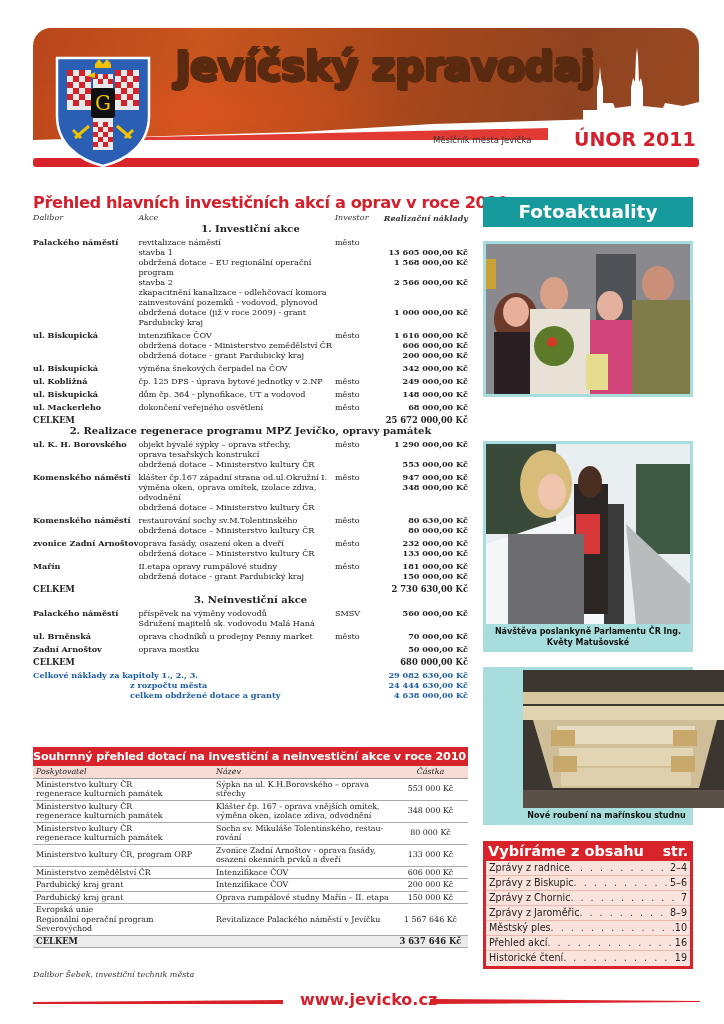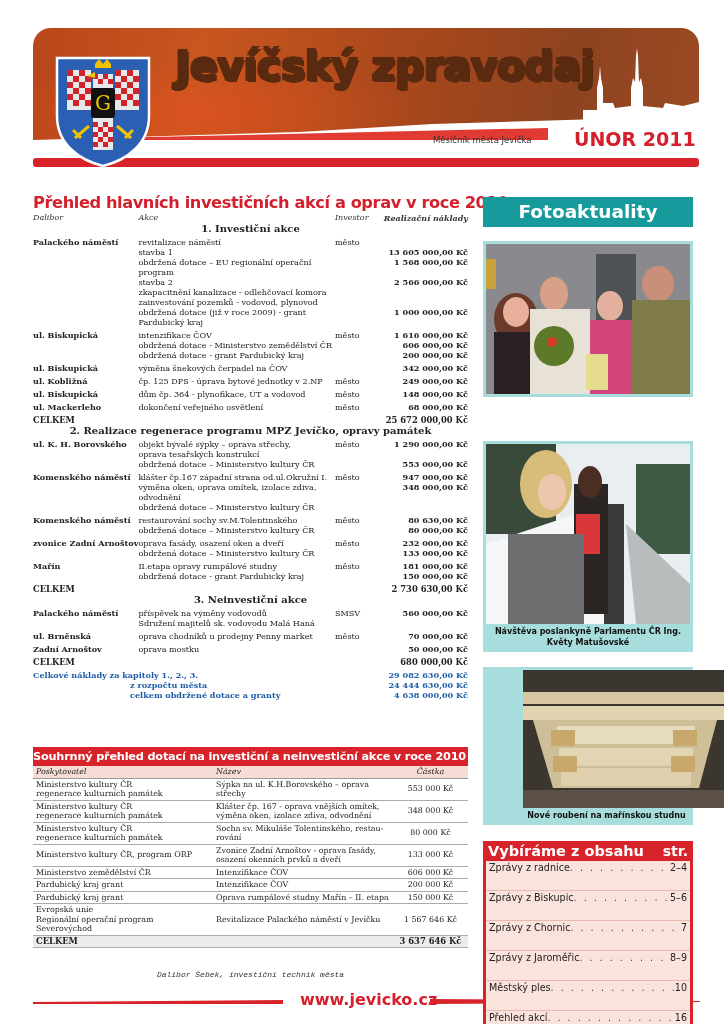--- a/index.html
+++ b/index.html
@@ -45,39 +45,39 @@
   
   .sum { position: absolute; left: 33px; top: 747px; width: 435px; }
   .sum-head { background: #d8232a; color: #fff; font-family: "DejaVu Sans", sans-serif; font-weight: bold; font-size: 11.3px; text-align: left; height: 19px; line-height: 19px; white-space: nowrap; letter-spacing: -0.2px; }
   .stab { width: 435px; border-collapse: collapse; font-size: 7.9px; line-height: 9.5px; }
   .stab th { background: #f7dcd6; font-weight: normal; font-style: italic; text-align: left; padding: 1px 3px; border-bottom: 1px solid #999; }
   .stab td { padding: 1px 3px; border-bottom: 1px solid #aaa; vertical-align: middle; }
   .stab .r { text-align: center; white-space: nowrap; }
   .stab tr.total td { background: #ececec; font-weight: bold; font-size: 8.4px; }
   .stab td.c1 { width: 180px; }
   .stab td.c2 { width: 180px; }
-  .author { position: absolute; left: 33px; top: 970px; width: 435px; text-align: center; font-style: italic; font-size: 8px; color: #333; font-family: Liberation Mono, monospace; }
+  .author { position: absolute; left: 33px; top: 970px; width: 435px; text-align: left; font-style: italic; font-size: 8px; color: #333; }
 
   
   .foot-line-l { position: absolute; left: 33px; top: 1000px; width: 250px; height: 4px; background: #d8232a; clip-path: polygon(0 50%, 100% 0, 100% 100%, 0 100%); }
   .foot-line-r { position: absolute; left: 430px; top: 999px; width: 270px; height: 5px; background: #d8232a; clip-path: polygon(0 0, 100% 40%, 100% 60%, 0 100%); }
   .foot-url { position: absolute; left: 300px; top: 990px; font-family: "DejaVu Sans", sans-serif; font-weight: bold; font-size: 16px; color: #d4202c; }
 
   
   .foto-head { position: absolute; left: 483px; top: 197px; width: 210px; height: 30px; background: #169a9c; color: #fff; font-family: "DejaVu Sans", sans-serif; font-weight: bold; font-size: 18.5px; text-align: center; line-height: 30px; }
   .photo-card { position: absolute; left: 483px; width: 210px; background: #a7dedd; padding: 3px; }
   .photo { width: 204px; position: relative; overflow: hidden; }
   .caption { font-family: "DejaVu Sans", sans-serif; font-weight: bold; font-size: 8px; line-height: 11px; text-align: center; color: #111; padding: 2px 0 1px; }
 
   .toc { position: absolute; left: 483px; top: 841px; width: 210px; background: #d8232a; padding: 2px 3px 3px; }
   .toc-head { display: flex; justify-content: space-between; align-items: baseline; color: #fff; font-family: "DejaVu Sans", sans-serif; font-weight: bold; padding: 0 2px 2px; }
   .toc-head .t { font-size: 14.5px; }
   .toc-head .s { font-size: 14px; }
   .toc-list { background: #fbe3dd; }
-  .toc-item { display: flex; font-family: "DejaVu Sans", sans-serif; font-size: 9.6px; height: 30px; line-height: 14.2px; padding: 0 3px; border-bottom: 1px solid #e9b9b0; color: #222; }
+  .toc-item { display: flex; font-family: "DejaVu Sans", sans-serif; font-size: 9.6px; height: 15px; line-height: 14.2px; padding: 0 3px; border-bottom: 1px solid #e9b9b0; color: #222; }
   .toc-item:last-child { border-bottom: none; }
   .toc-item .lbl { white-space: nowrap; }
   .toc-item .dots { flex: 1; overflow: hidden; white-space: nowrap; letter-spacing: 2px; color: #444; }
   .toc-item .dots::before { content: ". . . . . . . . . . . . . . . . . . . . . . . . . . . . . . . . . . . . . ."; }
   .toc-item .pg { white-space: nowrap; }
 </style>
 </head>
 <body>
 
 <div class="masthead">

